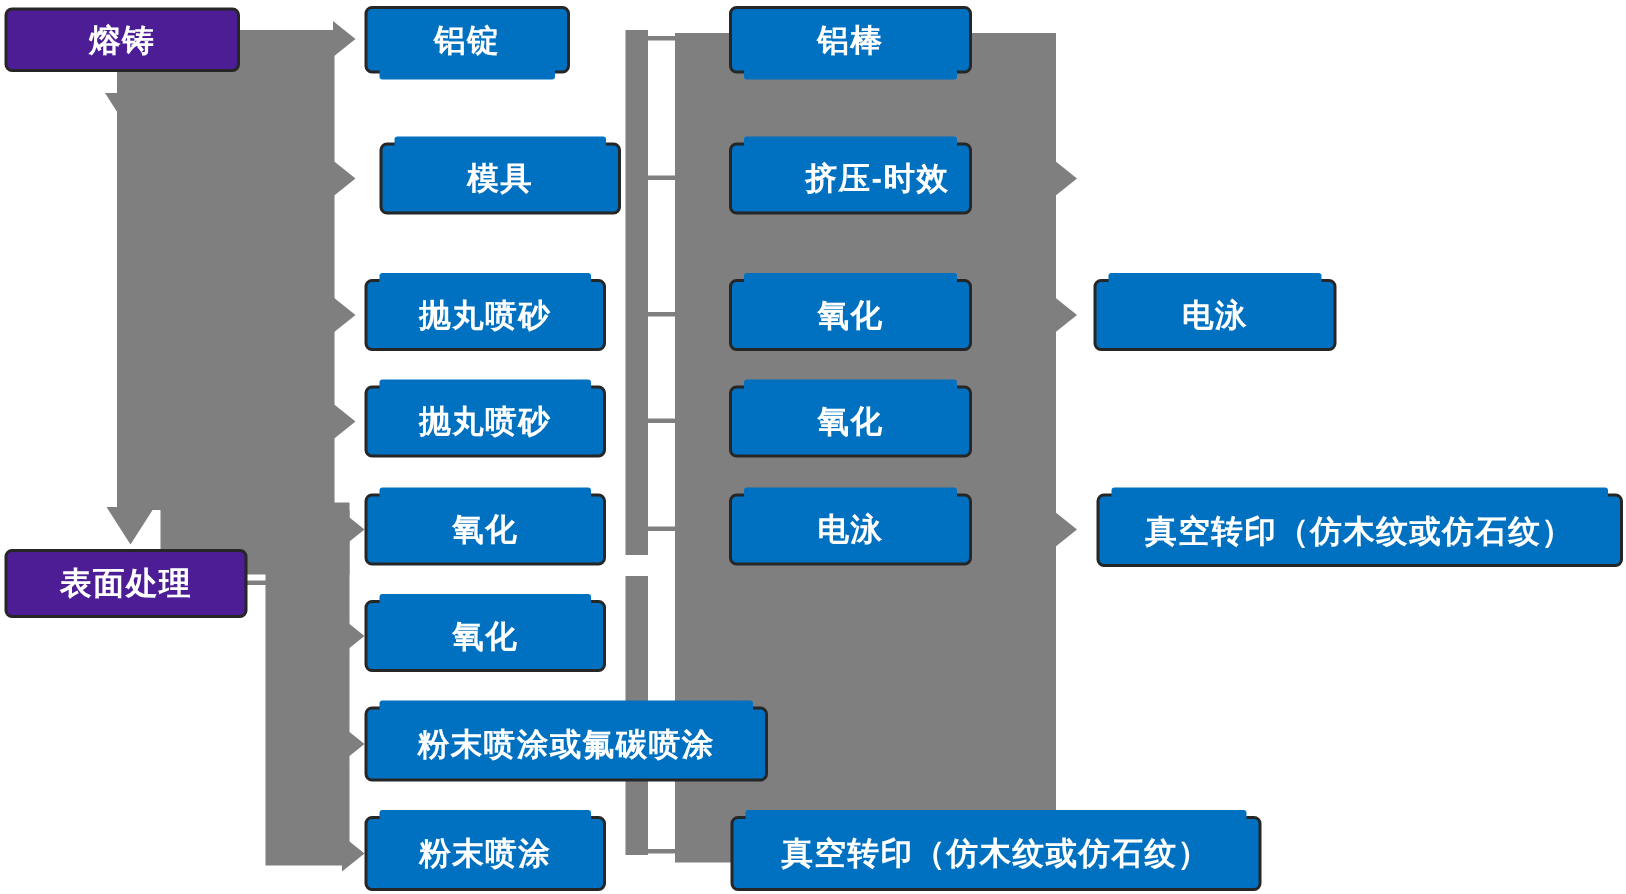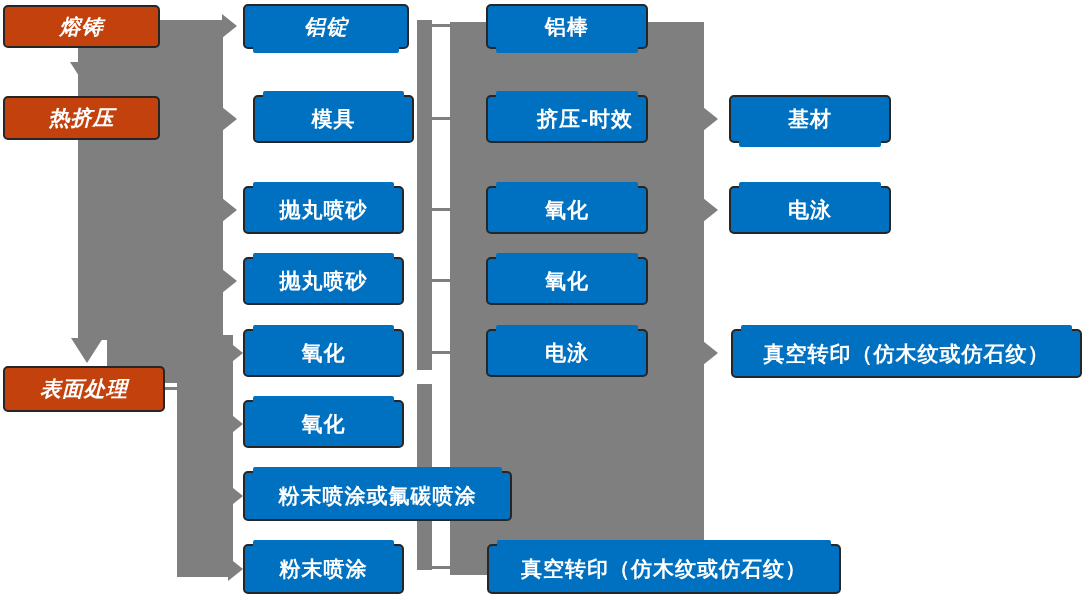--- a/index.html
+++ b/index.html
@@ -23,21 +23,21 @@
     border-right:16px solid transparent;
     z-index:1; }
   
   .node { position:absolute; z-index:3;
     display:flex; align-items:center; justify-content:center;
     background:#0070C0; color:#ffffff;
     border:2px solid #262626; border-radius:5px;
     font-size:21px; font-weight:bold; letter-spacing:1px;
     box-sizing:border-box; white-space:nowrap;
   }
-  .node.dark { background:#c2410c;font-style:italic; }
+  .node.dark { background:#4c1d95; }
   .node.stack-up::before, .node.stack-down::before {
     content:""; position:absolute; left:8px; right:8px; height:12px;
     background:inherit; border-radius:2px; z-index:-1;
   }
   .node.stack-up::before  { top:-6px; }
   .node.stack-down::before{ bottom:-6px; }
 </style>
 </head>
 <body>
 
@@ -72,28 +72,25 @@
   <div class="arrow-right" style="left:228px; top:484px;"></div>
   <div class="arrow-right" style="left:228px; top:557px;"></div>
 
   <div class="arrow-right" style="left:703px; top:107px;"></div>
   <div class="arrow-right" style="left:703px; top:198px;"></div>
   <div class="arrow-right" style="left:703px; top:341px;"></div>
 
   <div class="node dark" style="left:3px; top:5px; width:157px; height:43px;">
     <span>熔铸</span>
   </div>
-  <div class="node dark" style="left:3px; top:96px; width:157px; height:44px;">
-    <span>热挤压</span>
-  </div>
   <div class="node dark" style="left:3px; top:366px; width:162px; height:46px;">
     <span>表面处理</span>
   </div>
 
-  <div class="node stack-down" style="left:243px; top:4px; width:166px; height:45px;font-style:italic;">
+  <div class="node stack-down" style="left:243px; top:4px; width:137px; height:45px;">
     <span>铝锭</span>
   </div>
   <div class="node stack-up" style="left:243px; top:95px; width:161px; height:48px;margin-left:10px;">
     <span>模具</span>
   </div>
   <div class="node stack-up" style="left:243px; top:186px; width:161px; height:48px;">
     <span>抛丸喷砂</span>
   </div>
   <div class="node stack-up" style="left:243px; top:257px; width:161px; height:48px;">
     <span>抛丸喷砂</span>
@@ -123,23 +120,20 @@
   <div class="node stack-up" style="left:486px; top:257px; width:162px; height:48px;">
     <span>氧化</span>
   </div>
   <div class="node stack-up" style="left:486px; top:329px; width:162px; height:48px;">
     <span>电泳</span>
   </div>
   <div class="node stack-up" style="left:487px; top:544px; width:354px; height:50px;">
     <span>真空转印（仿木纹或仿石纹）</span>
   </div>
 
-  <div class="node stack-down" style="left:729px; top:95px; width:162px; height:48px;">
-    <span>基材</span>
-  </div>
   <div class="node stack-up" style="left:729px; top:186px; width:162px; height:48px;">
     <span>电泳</span>
   </div>
   <div class="node stack-up" style="left:731px; top:329px; width:351px; height:49px;">
     <span>真空转印（仿木纹或仿石纹）</span>
   </div>
 
 </div>
 
 </body></html>

